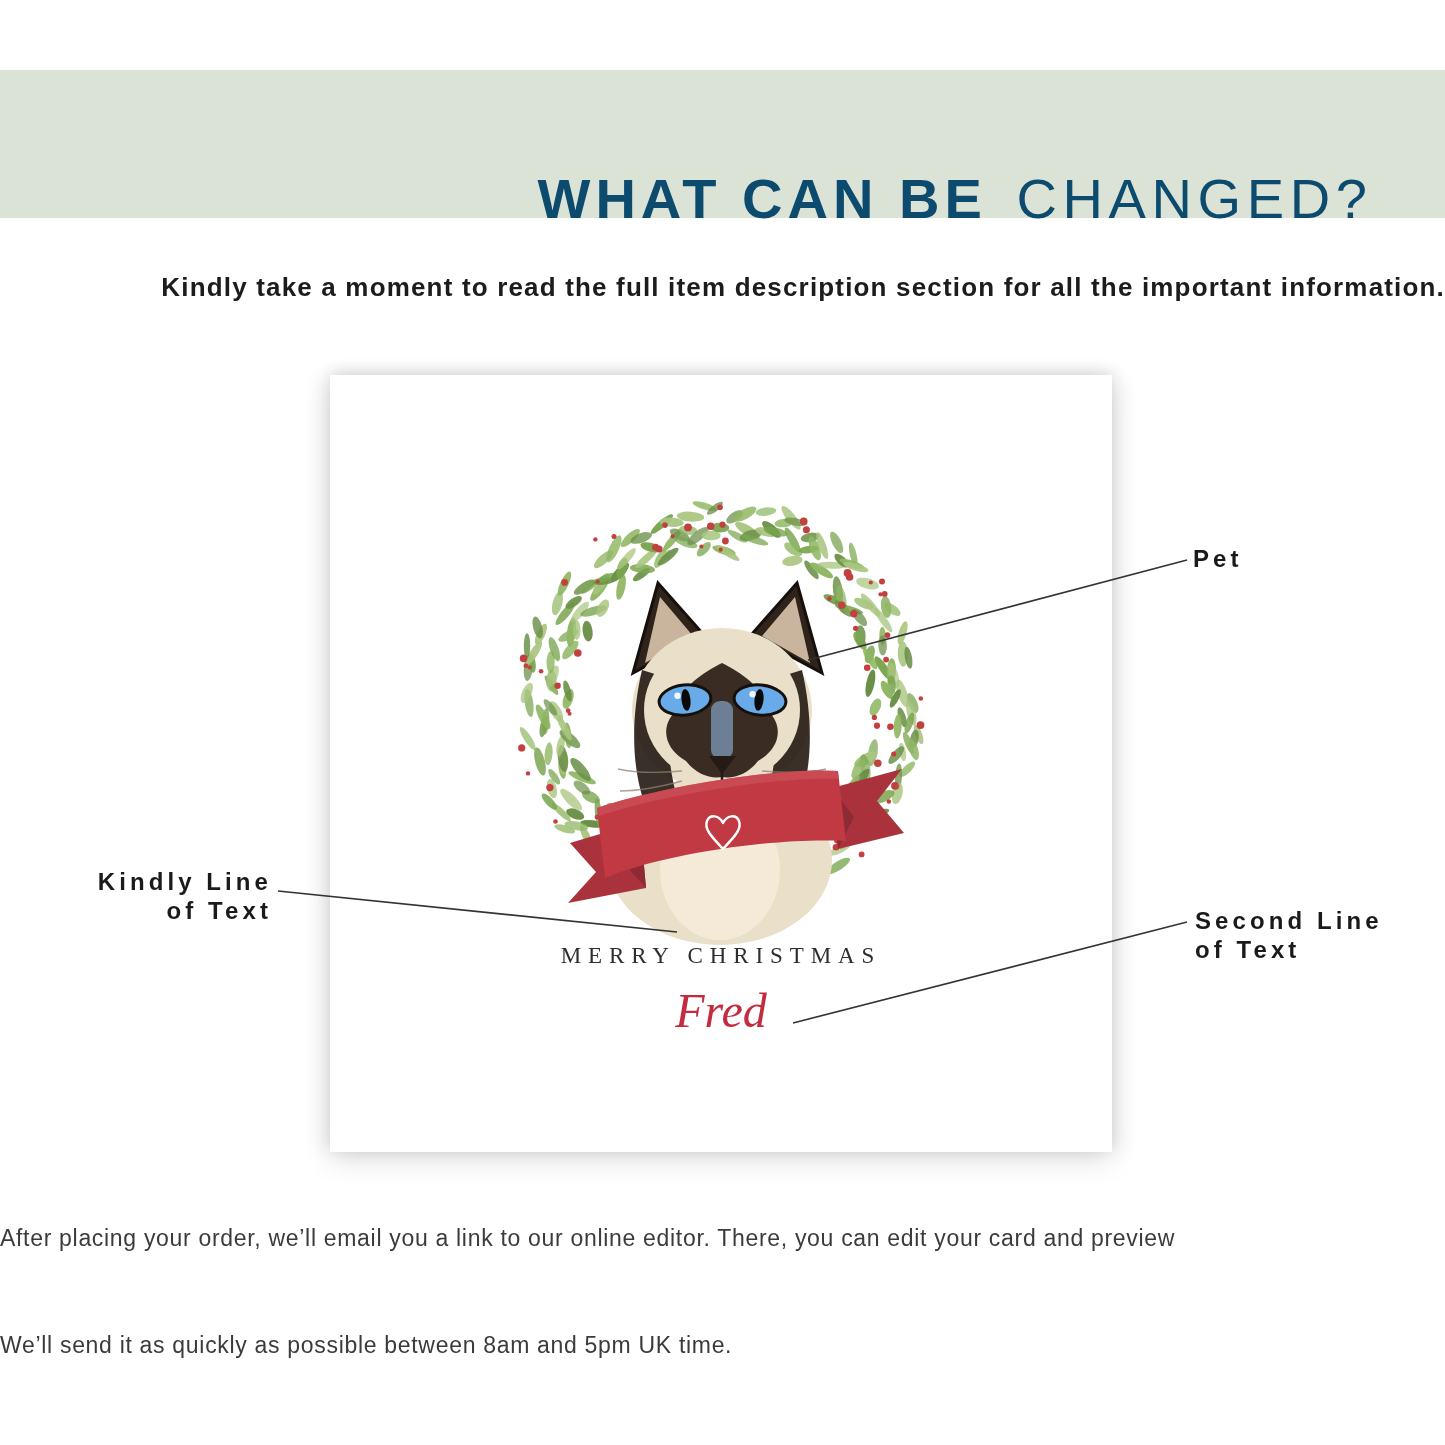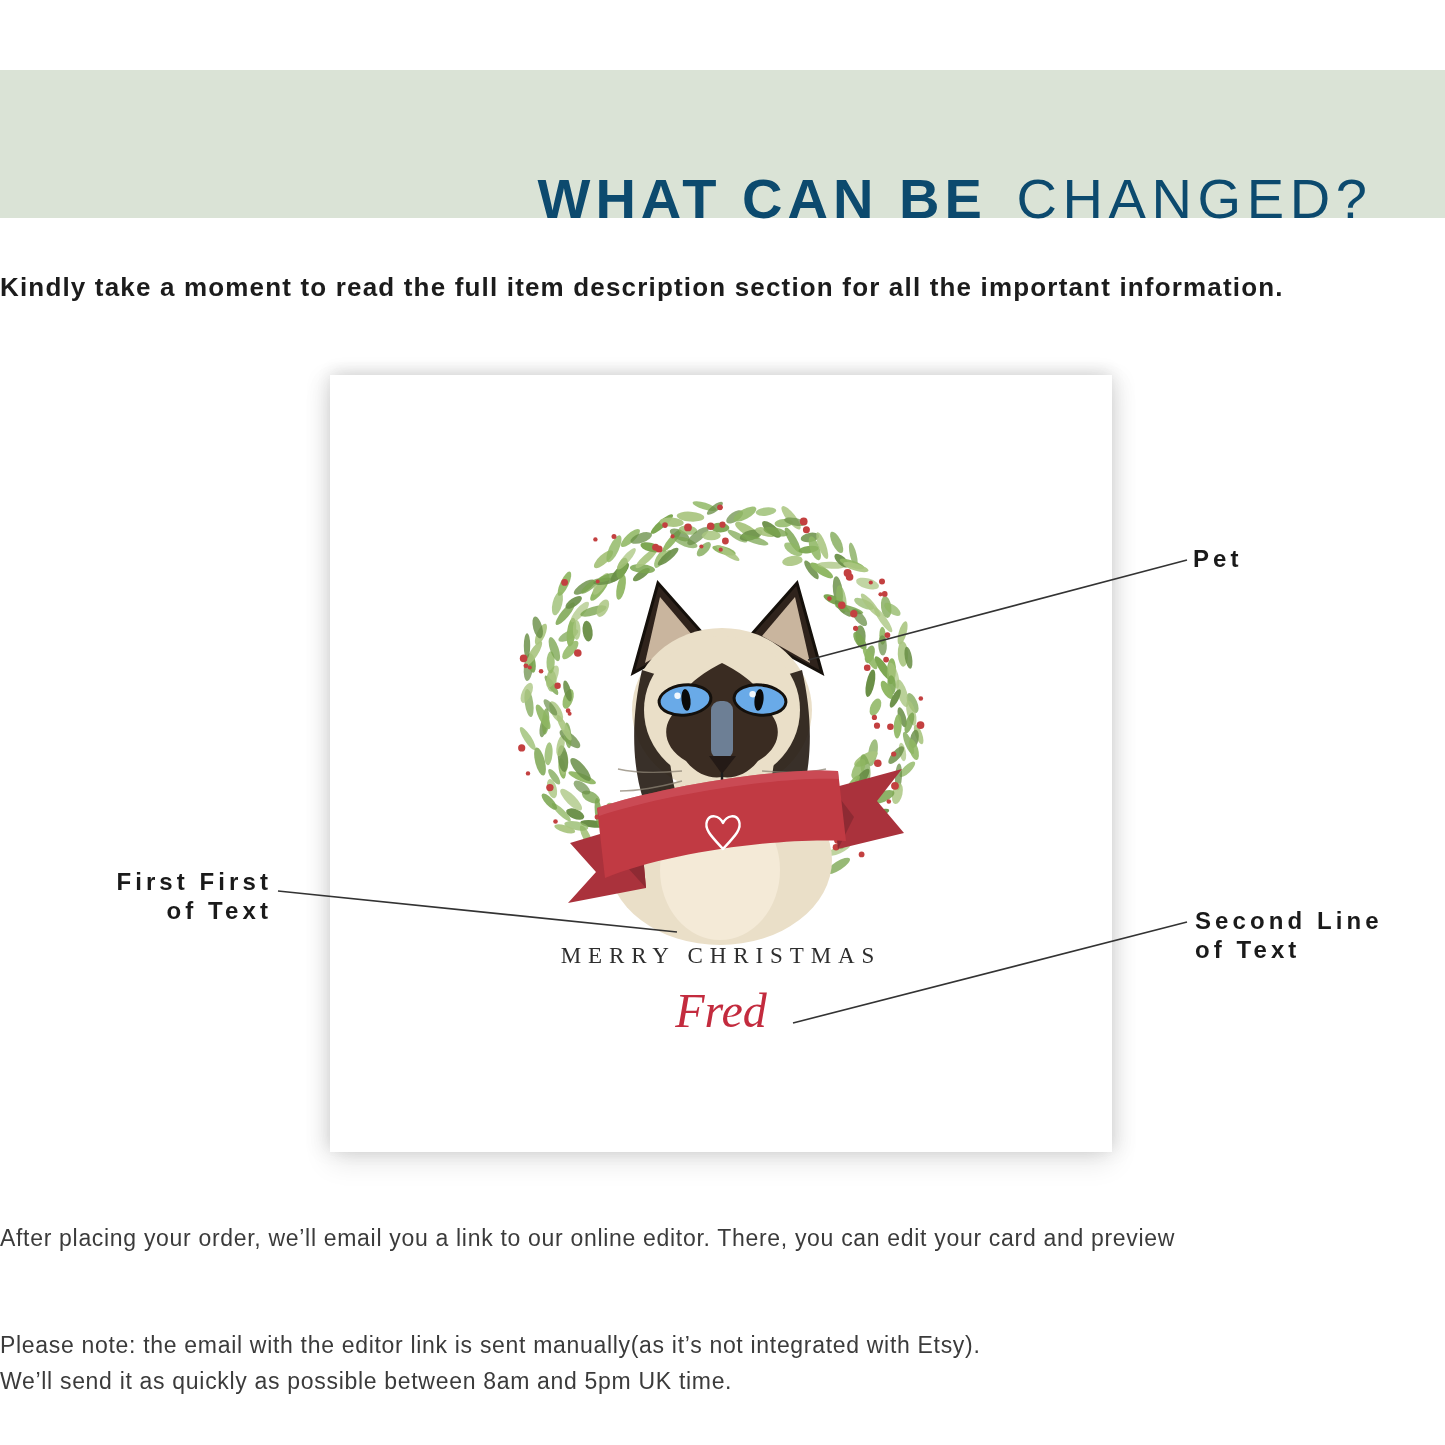--- a/index.html
+++ b/index.html
@@ -11,21 +11,21 @@
     position:absolute;left:0;top:70px;width:1445px;height:148px;
     background:#dae3d6;
   }
   .band-title{
     position:absolute;left:465px;top:118px;width:980px;text-align:center;
     font-size:56px;color:#0c4a6e;white-space:nowrap;margin-top:48px;
   }
   .band-title .t-bold{font-weight:900;letter-spacing:0.09em;}
   .band-title .t-light{font-weight:300;letter-spacing:0.10em;margin-left:14px;}
   .instruction{
-    position:absolute;left:0;top:272px;width:1445px;text-align:left;
+    position:absolute;left:0;top:272px;width:1445px;text-align:right;
     font-size:26px;font-weight:700;letter-spacing:0.045em;color:#1c1c1c;
   }
   .card{
     position:absolute;left:330px;top:375px;width:782px;height:777px;
     background:#ffffff;
     box-shadow:0 -6px 14px rgba(0,0,0,0.07), 0 10px 26px rgba(0,0,0,0.10),
                -10px 0 18px rgba(0,0,0,0.05), 10px 0 18px rgba(0,0,0,0.05);
   }
   .card-art{position:absolute;left:0;top:0;}
   .card-line1{
@@ -446,27 +446,26 @@
 </div>
 
 <svg class="lines-overlay" width="1445" height="1445" viewBox="0 0 1445 1445" xmlns="http://www.w3.org/2000/svg">
   <line x1="808" y1="660" x2="1187" y2="560" stroke="#333333" stroke-width="1.6"></line>
   <line x1="278" y1="891" x2="677" y2="932" stroke="#333333" stroke-width="1.6"></line>
   <line x1="793" y1="1023" x2="1187" y2="922" stroke="#333333" stroke-width="1.6"></line>
 </svg>
 
 <div class="callout pet">Pet</div>
 <div class="callout first">
-  <div>First First</div>
+  <div>Kindly Line</div>
   <div>of Text</div>
 </div>
 <div class="callout second">
   <div>Second Line</div>
   <div>of Text</div>
 </div>
 
 <div class="footer-para p1">
   <div>After placing your order, we’ll email you a link to our online editor. There, you can edit your card and preview</div>
 </div>
 <div class="footer-para p2">
-  <div>Please note: the email with the editor link is sent manually(as it’s not integrated with Etsy).</div>
   <div>We’ll send it as quickly as possible between 8am and 5pm UK time.</div>
 </div>
 
 </body></html>

